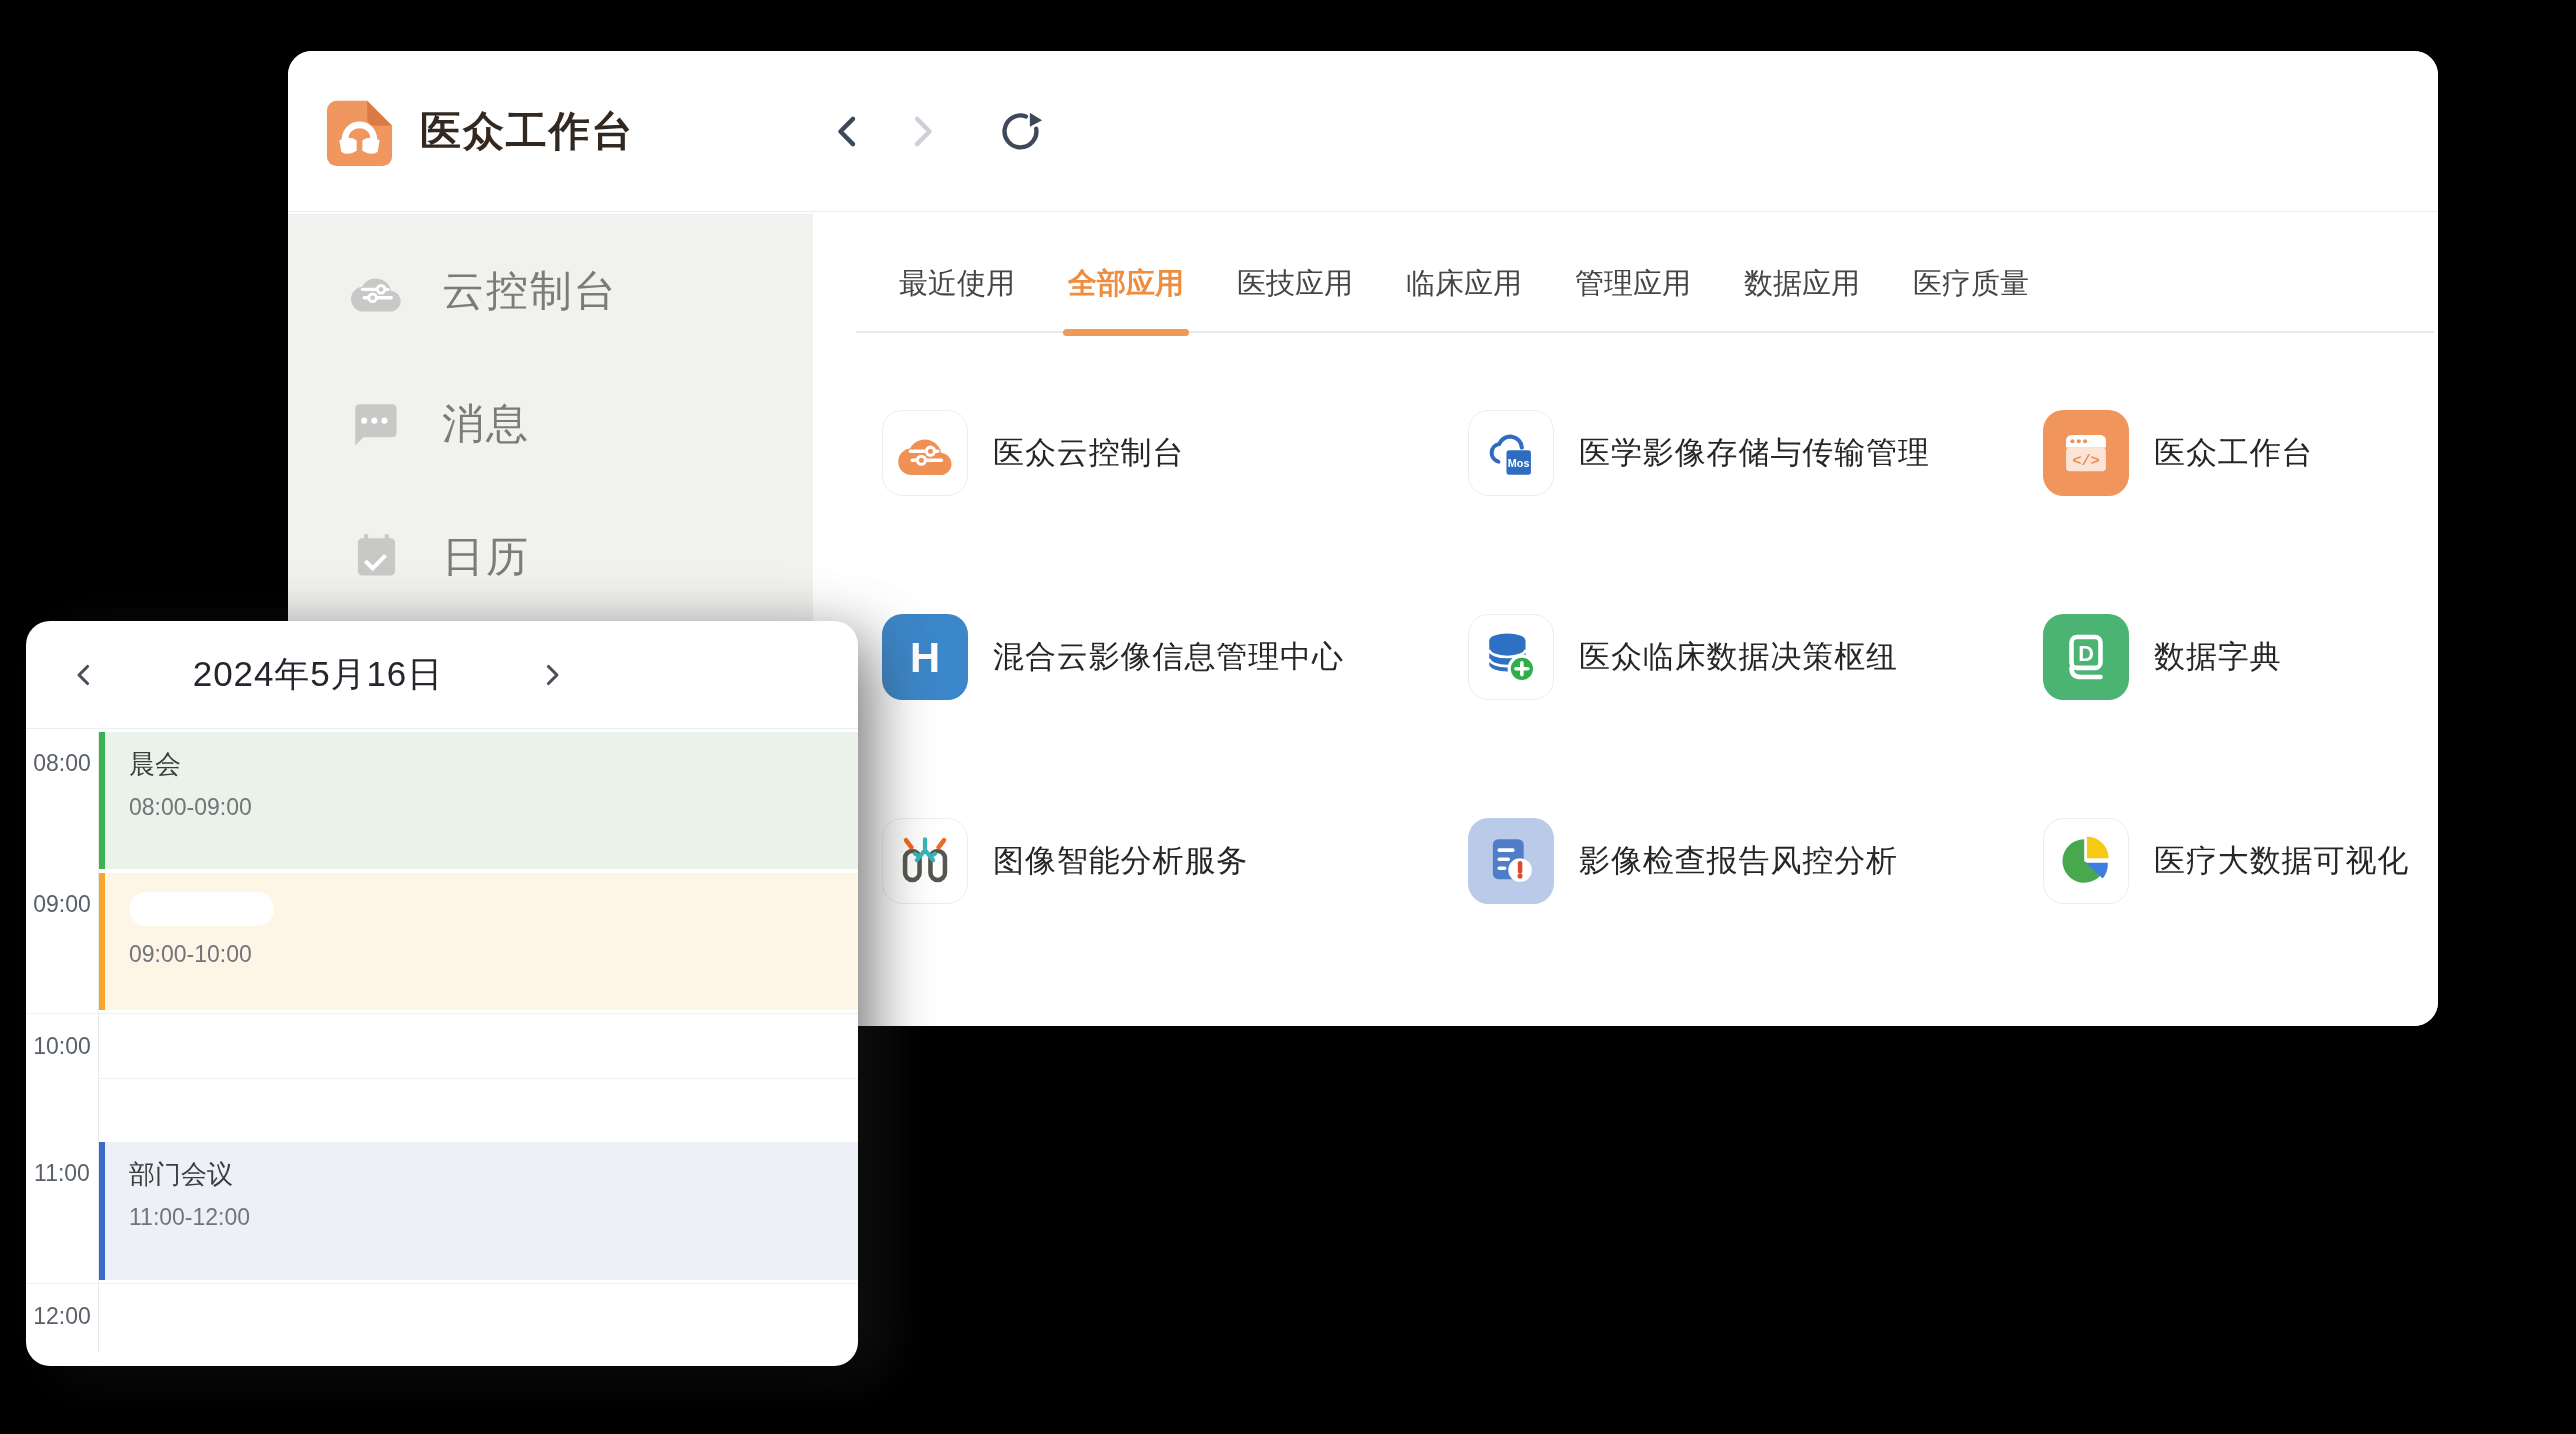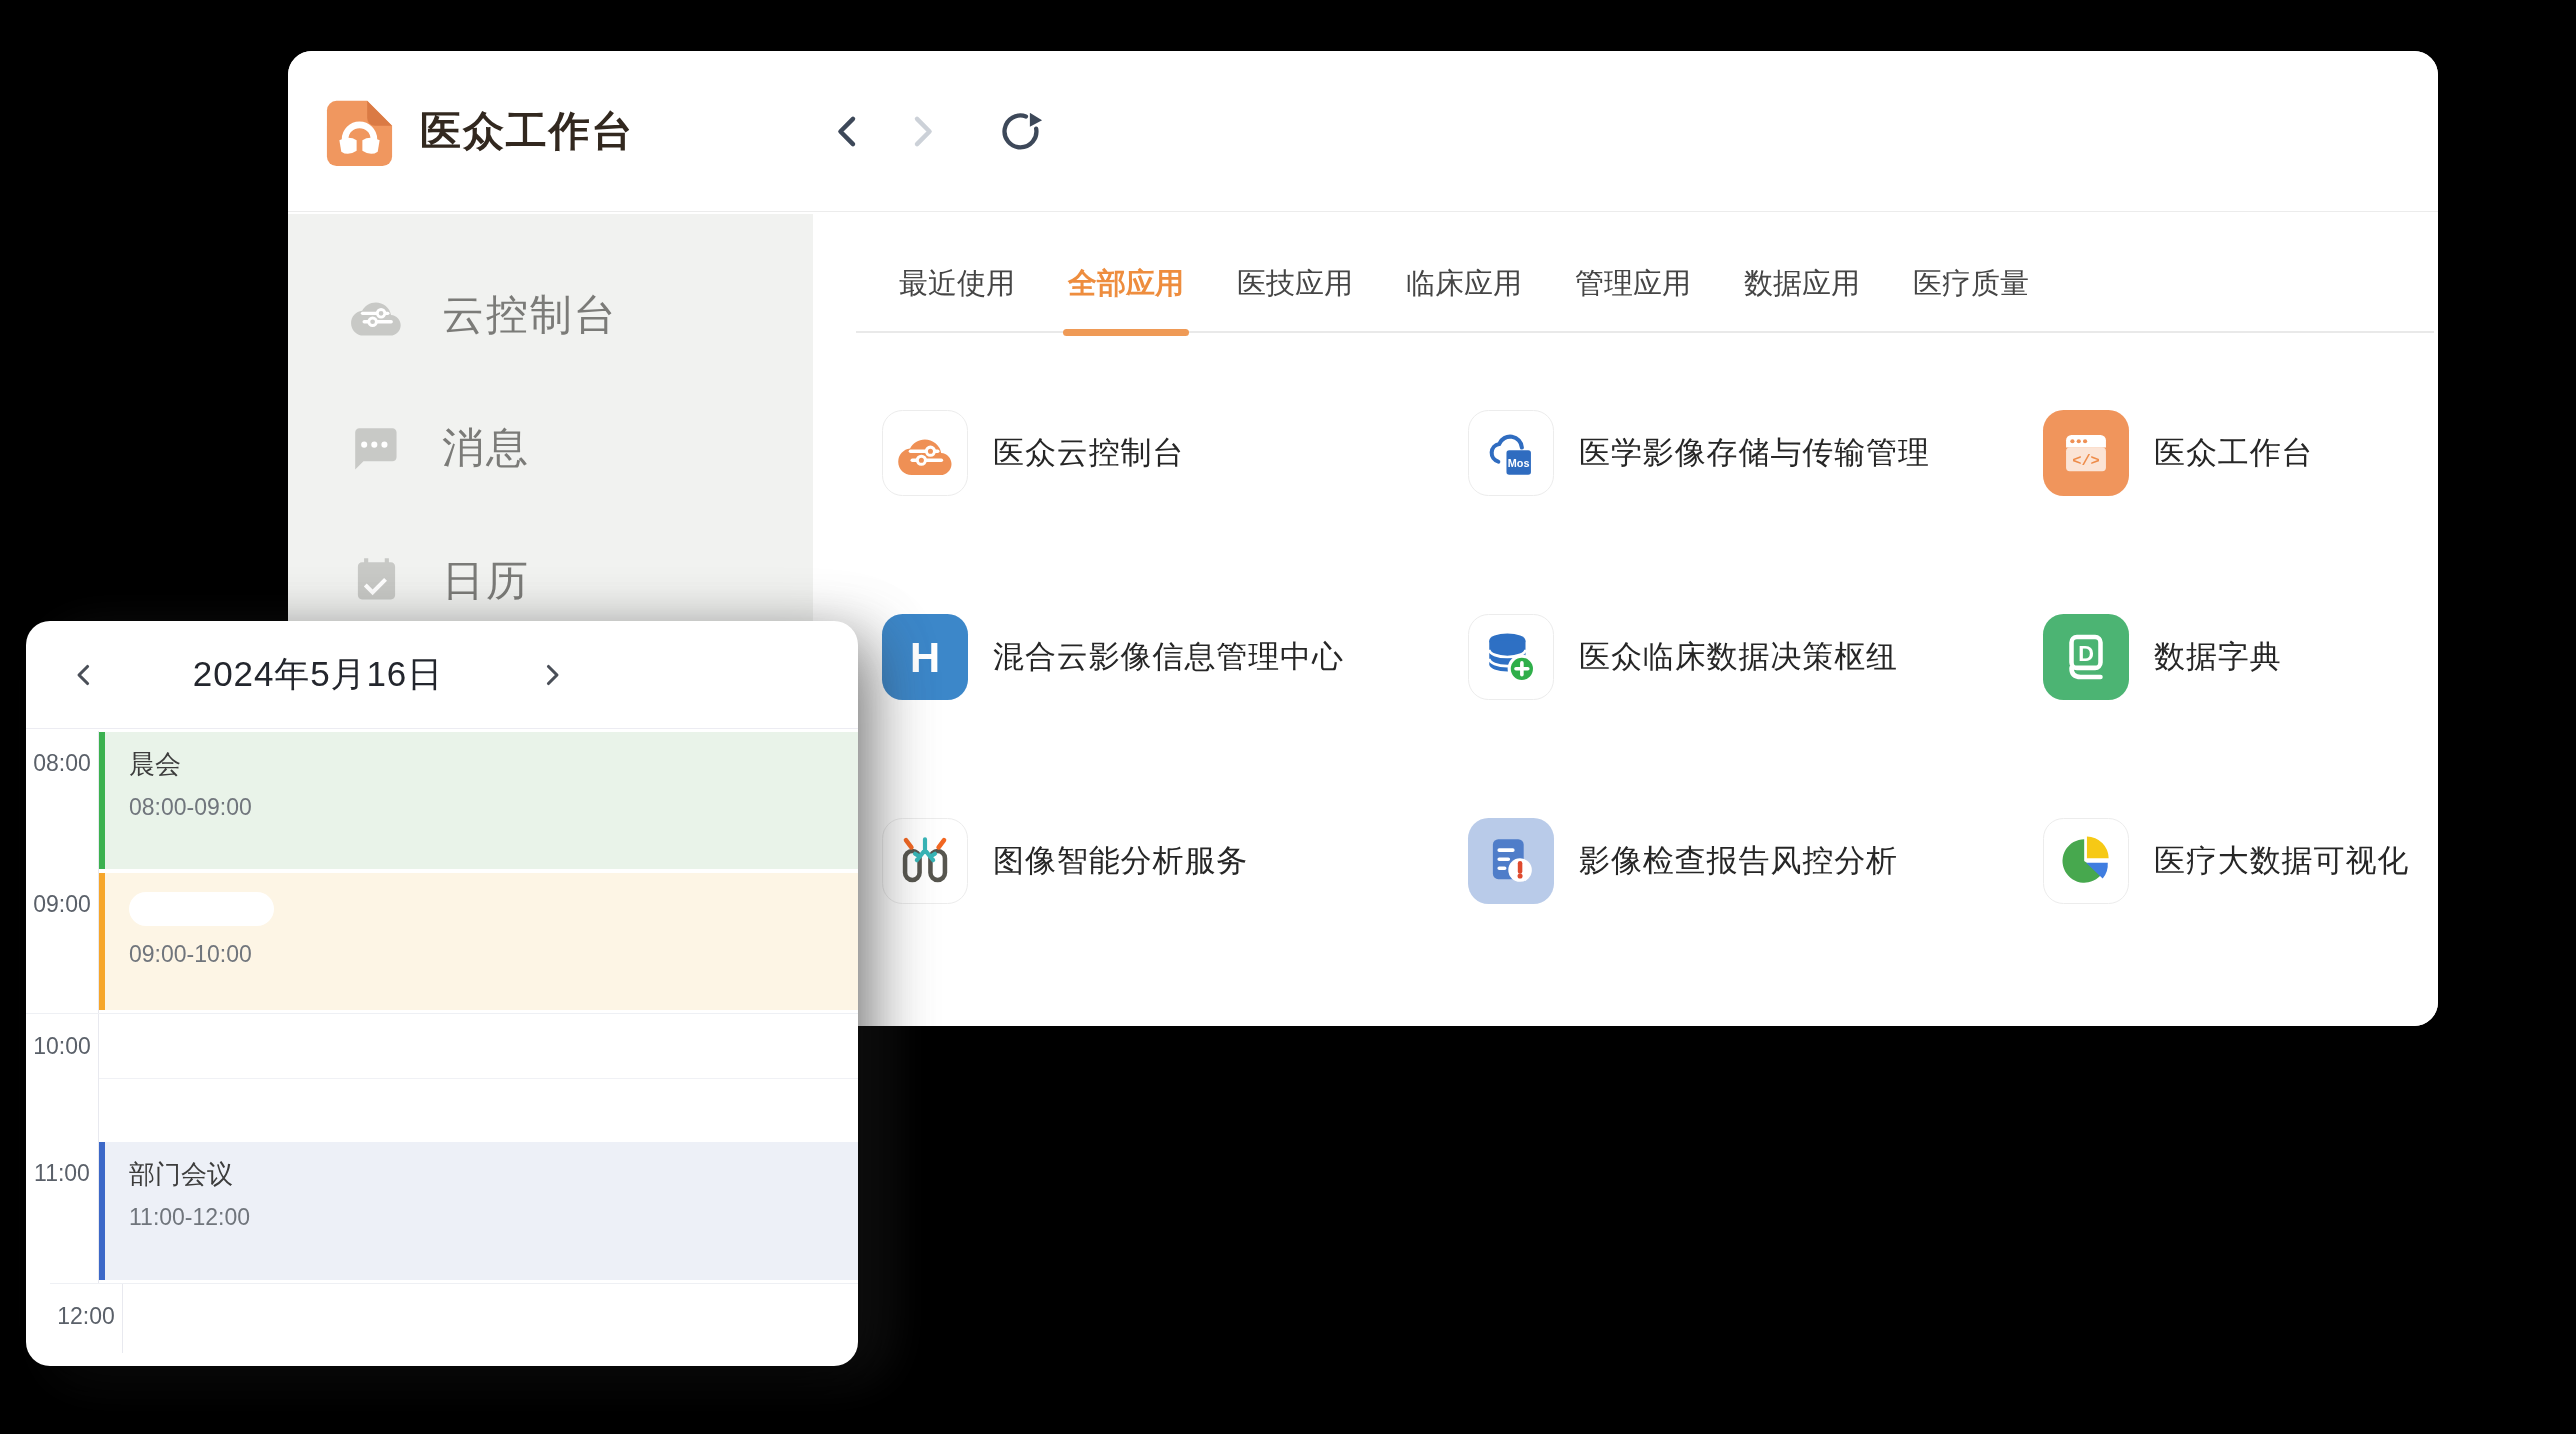--- a/index.html
+++ b/index.html
@@ -12,21 +12,21 @@
 
   .titlebar { position:relative; height:161px; background:#fff;
               border-bottom:1.9px solid #ececec; display:flex; align-items:center; }
   .logo { width:69px; height:69px; margin-left:37px; flex:none; }
   .app-title { margin-left:26px; font-size:41px; font-weight:700; color:#32281f; letter-spacing:1.9px; }
   .nav { position:absolute; left:538px; top:0; height:100%; display:flex; align-items:center; gap:28px; }
   .nav-btn { width:45px; height:45px; display:flex; align-items:center; justify-content:center; cursor:pointer; }
 
   
   .sidebar { position:absolute; left:0; top:163px; width:525px; bottom:0;
-             background:#f1f2f0; padding-top:58px; }
+             background:#f1f2f0; padding-top:34px; }
   .side-item { display:flex; align-items:center; height:86px; margin-bottom:47px; padding-left:61px; cursor:pointer; }
   .side-icon { width:54px; height:54px; margin-right:39px; flex:none; }
   .side-label { font-size:42px; color:#7b7b78; letter-spacing:1.9px; }
 
   
   .content { position:absolute; left:525px; top:163px; right:0; bottom:0; background:#fff; }
   .tabs { position:relative; height:119px; display:flex; padding-left:86px; gap:53px; }
   .tabs::after { content:""; position:absolute; left:43px; right:3.7px; bottom:0; height:1.9px; background:#e9e9e9; }
   .tab { position:relative; height:100%; display:flex; align-items:center; padding-top:20.5px;
          font-size:29px; color:#454545; cursor:pointer; white-space:nowrap; }
@@ -54,21 +54,21 @@
   .cal-header-inner { position:absolute; left:37px; width:510px; top:0; height:100%;
                       display:flex; align-items:center; justify-content:space-between; }
   .cal-date { font-size:35px; color:#23262d; font-weight:500; letter-spacing:0.9px; }
   .cal-chevron { width:41px; height:41px; display:flex; align-items:center; justify-content:center; cursor:pointer; }
 
   .cal-body { position:absolute; top:110px; left:0; right:0; bottom:0; }
   .cal-row { display:flex; }
   .r08 { height:141px; } .r09 { height:141px;justify-content:space-between; }
   .r10 { height:128px; border-top:1.9px solid #eef0f4;text-align:right; }
   .r11 { height:142px; }
-  .r12 { height:70px;  border-top:1.9px solid #eef0f4;margin-left:24px; }
+  .r12 { height:70px;  border-top:1.9px solid #eef0f4; }
   .gutter { width:73px; flex:none; border-right:1.9px solid #e8e9ef;
             display:flex; justify-content:center; padding-top:18.6px;
             font-size:23px; color:#5a6069; }
   .cell { flex:1; position:relative; }
   .half-line::after { content:""; position:absolute; left:0; right:0; top:50%; height:1.9px; background:#f0f1f5; }
 
   .event { position:absolute; left:0; right:0; top:0.9px; bottom:2.8px;
            border-left:6.5px solid; padding:15px 0 0 24px; cursor:pointer; }
   .event.green  { background:#e9f3e9; border-color:#3bb14f; }
   .event.orange { background:#fdf5e5; border-color:#f6a62a; }

